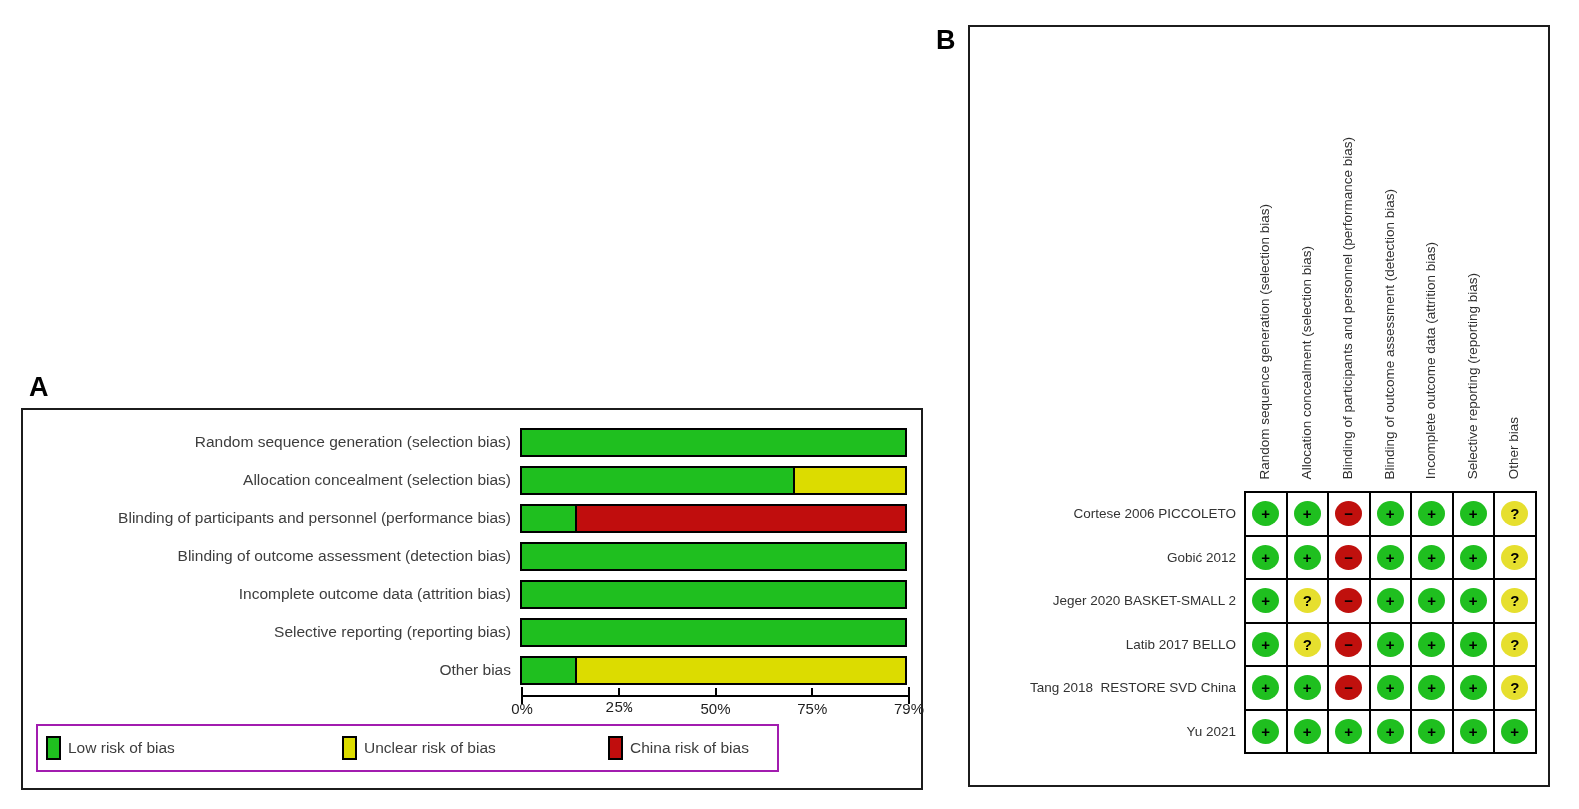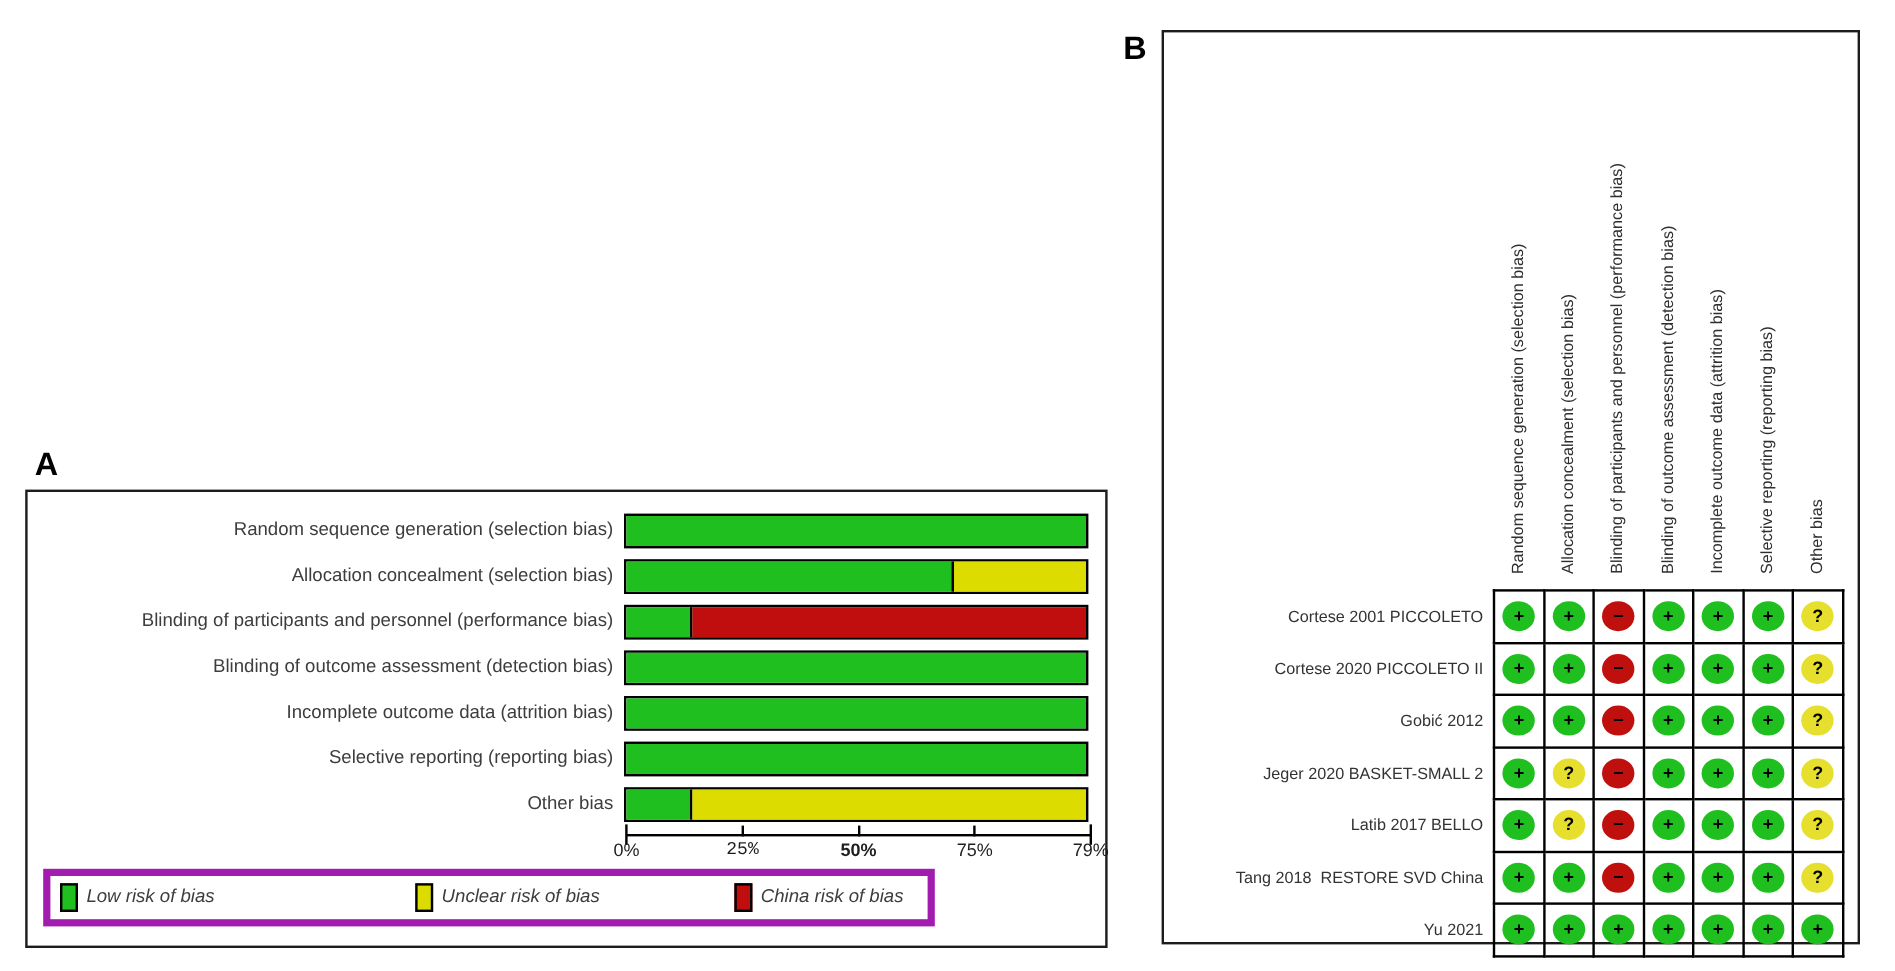--- a/index.html
+++ b/index.html
@@ -64,23 +64,22 @@
     position: absolute; top: 14px;
     transform: translateX(-50%);
     font-size: 15px; color: #1e1e1e;
     white-space: nowrap;
   }
 
   .legend-box {
     position: absolute;
     left: 13px; top: 314px;
     width: 743px; height: 48px;
-    border: 6px solid #a21caf;
+    border: 2px solid #a21caf;
     box-sizing: border-box;
-    font-style: italic;
   }
   .legend-entry {
     position: absolute; top: 50%;
     transform: translateY(-50%);
     display: flex; align-items: center; gap: 7px;
   }
   .swatch { width: 15px; height: 24px; border: 2px solid #000; box-sizing: border-box; flex: 0 0 auto; }
   .legend-label { font-size: 15.5px; color: #3d3d3d; white-space: nowrap; }
 
   
@@ -187,21 +186,21 @@
         </div>
       </div>
     </div>
   <div class="x-axis">
     <div class="axis-line"></div>
   <div class="tick end" style="left: 0%;"></div>
       <div class="tick-label" style="left: 0%;">0%</div>
       <div class="tick" style="left: 25%;"></div>
       <div class="tick-label" style="left: 25%; font-family: Liberation Mono, monospace;">25%</div>
       <div class="tick" style="left: 50%;"></div>
-      <div class="tick-label" style="left: 50%; font-weight: bold;">50%</div>
+      <div class="tick-label" style="left: 50%;">50%</div>
       <div class="tick" style="left: 75%;"></div>
       <div class="tick-label" style="left: 75%;">75%</div>
       <div class="tick end" style="left: 100%;"></div>
       <div class="tick-label" style="left: 100%;">79%</div>
     </div>
   <div class="legend-box">
       <div class="legend-entry" style="left: 8px;">
         <span class="swatch" style="background: rgb(31, 191, 31);"></span>
         <span class="legend-label">Low risk of bias</span>
       </div>
@@ -235,31 +234,21 @@
           <td class="corner"></td>
           <td class="colhead"><span class="rot">Random sequence generation (selection bias)</span></td>
           <td class="colhead"><span class="rot">Allocation concealment (selection bias)</span></td>
           <td class="colhead"><span class="rot">Blinding of participants and personnel (performance bias)</span></td>
           <td class="colhead"><span class="rot">Blinding of outcome assessment (detection bias)</span></td>
           <td class="colhead"><span class="rot">Incomplete outcome data (attrition bias)</span></td>
           <td class="colhead"><span class="rot">Selective reporting (reporting bias)</span></td>
           <td class="colhead"><span class="rot">Other bias</span></td>
         </tr>
     <tr>
-          <td class="rowlabel">Cortese 2001 PICCOLETO</td>
-          <td class="cell"><span class="circle" style="background: rgb(31, 191, 31);">+</span></td>
-          <td class="cell"><span class="circle" style="background: rgb(31, 191, 31);">+</span></td>
-          <td class="cell"><span class="circle" style="background: rgb(192, 16, 13);">−</span></td>
-          <td class="cell"><span class="circle" style="background: rgb(31, 191, 31);">+</span></td>
-          <td class="cell"><span class="circle" style="background: rgb(31, 191, 31);">+</span></td>
-          <td class="cell"><span class="circle" style="background: rgb(31, 191, 31);">+</span></td>
-          <td class="cell"><span class="circle" style="background: rgb(230, 223, 46);">?</span></td>
-        </tr>
-        <tr>
-          <td class="rowlabel">Cortese 2020 PICCOLETO II</td>
+          <td class="rowlabel">Cortese 2006 PICCOLETO</td>
           <td class="cell"><span class="circle" style="background: rgb(31, 191, 31);">+</span></td>
           <td class="cell"><span class="circle" style="background: rgb(31, 191, 31);">+</span></td>
           <td class="cell"><span class="circle" style="background: rgb(192, 16, 13);">−</span></td>
           <td class="cell"><span class="circle" style="background: rgb(31, 191, 31);">+</span></td>
           <td class="cell"><span class="circle" style="background: rgb(31, 191, 31);">+</span></td>
           <td class="cell"><span class="circle" style="background: rgb(31, 191, 31);">+</span></td>
           <td class="cell"><span class="circle" style="background: rgb(230, 223, 46);">?</span></td>
         </tr>
         <tr>
           <td class="rowlabel">Gobić 2012</td>

